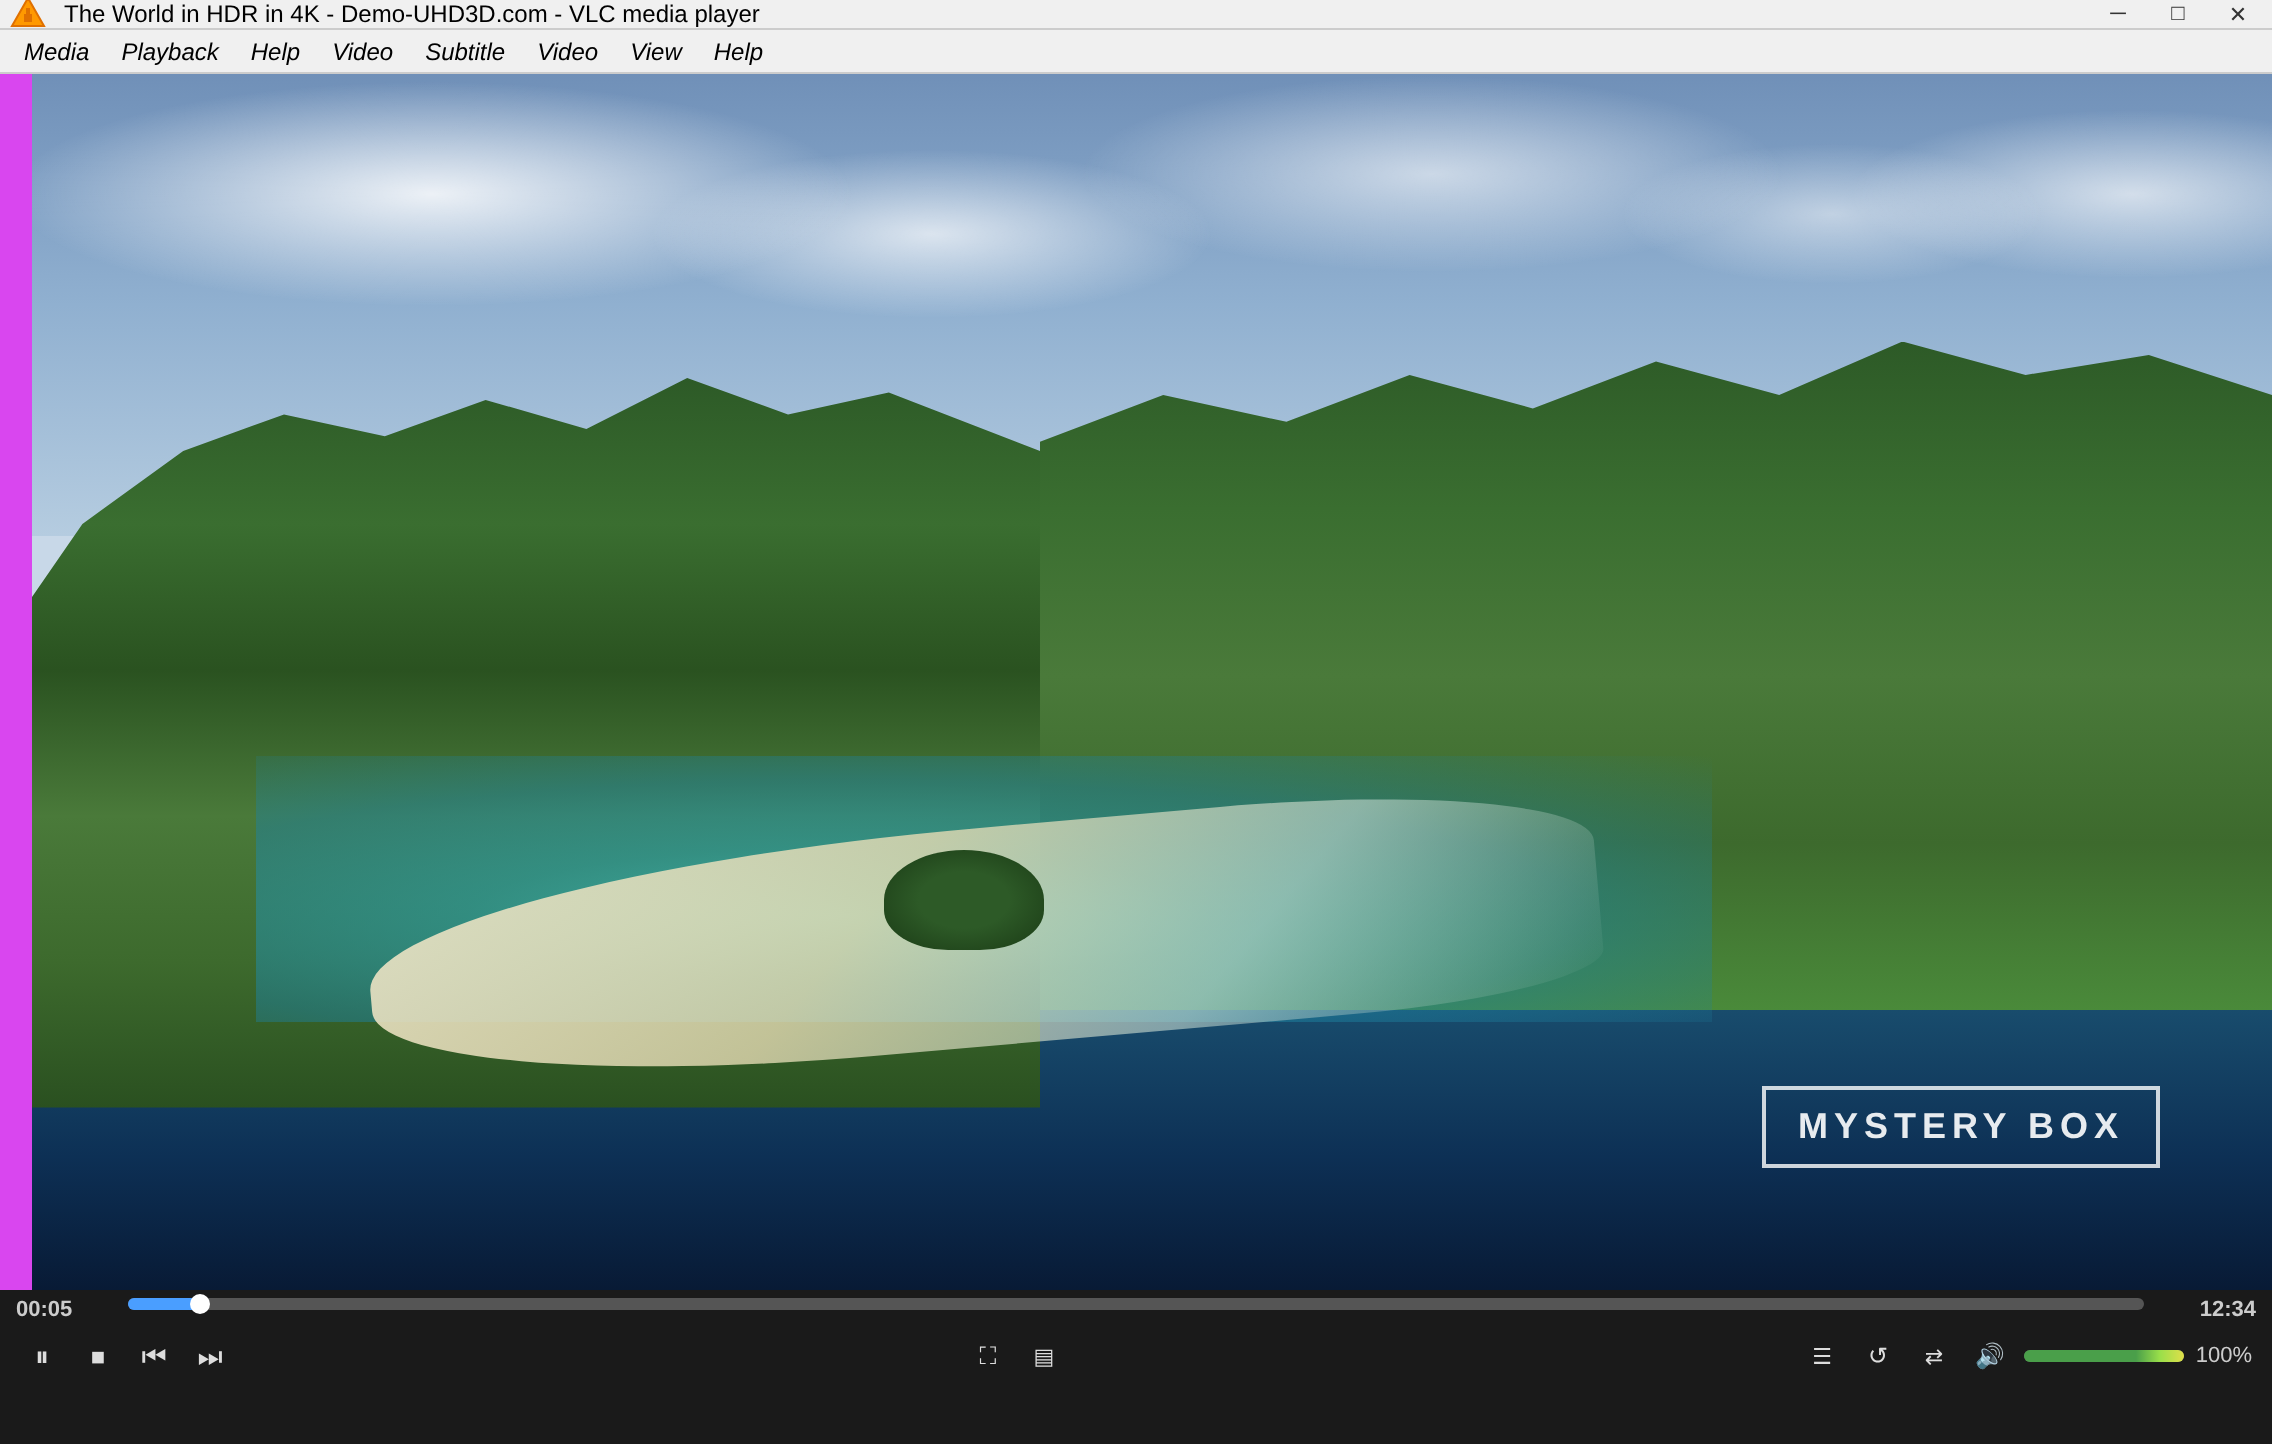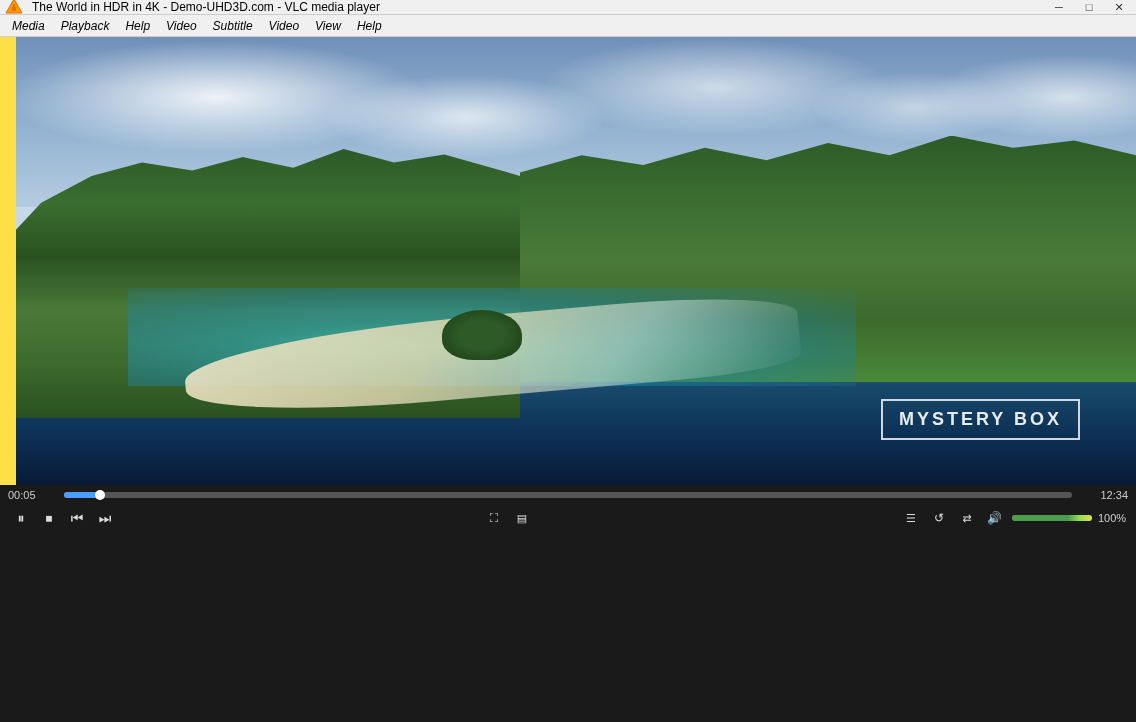--- a/index.html
+++ b/index.html
@@ -65,22 +65,22 @@
       color: #000;
       cursor: pointer;
       height: 100%;
       display: flex;
       align-items: center;
     }
 
     
     #video-area {
       width: 1136px;
-      height: 448px;
-      background: #fde047;
+      height: 608px;
+      background: #d946ef;
       position: relative;
       overflow: hidden;
       padding-left: 16px;
     }
 
     
     #video-canvas {
       width: 100%;
       height: 100%;
       position: relative;
@@ -210,23 +210,24 @@
       background: #1a1a1a;
       height: 60px;
       display: flex;
       flex-direction: column;
       padding: 4px 8px 4px 8px;
     }
 
     
     #progress-row {
       display: flex;
-      align-items: center;
+      align-items: flex-start;
       gap: 24px;
       margin-bottom: 6px;
+      font-weight: bold;
     }
     #time-current {
       color: #ccc;
       font-size: 11px;
       min-width: 32px;
     }
     #seek-bar-container {
       flex: 1;
       height: 6px;
       background: #555;

